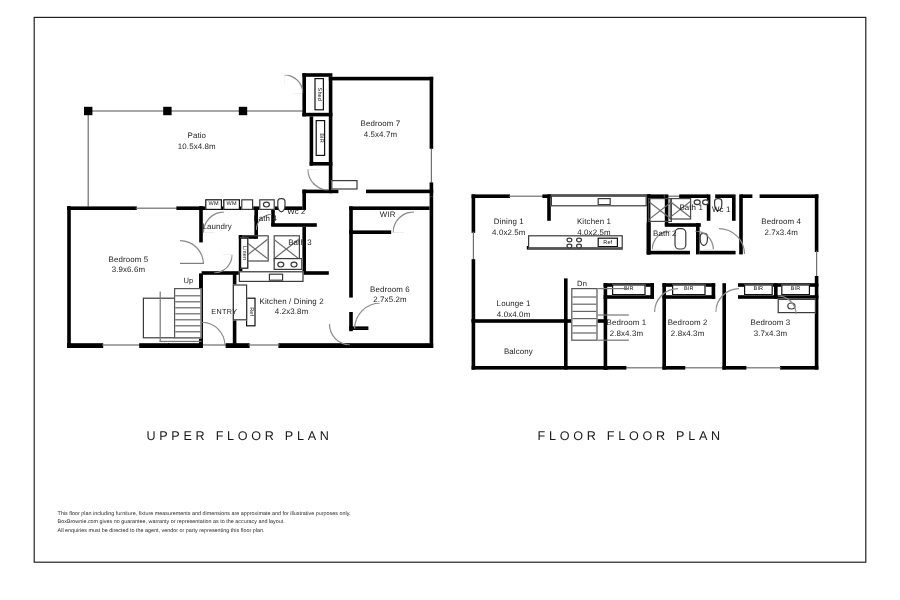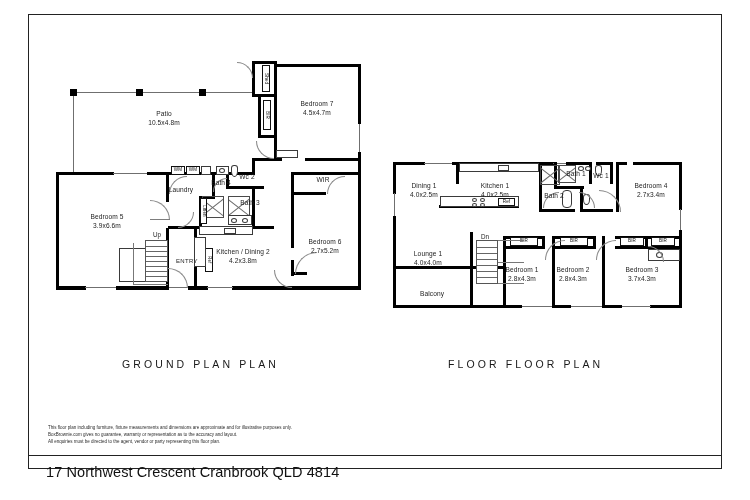--- a/index.html
+++ b/index.html
@@ -202,21 +202,21 @@
     <div class="lbl big" style="left:286px;top:238px;width:78px;"><span>Bedroom 6</span><br><span>2.7x5.2m</span></div>
     <div class="lbl big" style="left:199px;top:248px;width:88px;"><span>Kitchen / Dining 2</span><br><span>4.2x3.8m</span></div>
     <div class="lbl big" style="left:151px;top:186px;width:60px;">Laundry</div>
     <div class="lbl big" style="left:197px;top:179px;width:48px;">Bath 4</div>
     <div class="lbl big" style="left:227px;top:199px;width:46px;">Bath 3</div>
     <div class="lbl big" style="left:228px;top:173px;width:38px;">Wc 2</div>
     <div class="lbl big" style="left:305px;top:176px;width:36px;">WIR</div>
     <div class="lbl" style="left:168px;top:257px;width:38px;font-size:6px;letter-spacing:.35px;">ENTRY</div>
   </div>
 
-  <div class="plan-title" style="left:122px;top:358px;">GROUND PLAN PLAN</div>
+  <div class="plan-title" style="left:122px;top:358px;">UPPER FLOOR PLAN</div>
 
   <div class="plan" style="left:380px;top:0;width:340px;height:330px;">
 
     <div class="w" style="left:13px;top:162px;width:32px;height:3.4px;"></div>
     <div class="thin" style="left:44px;top:163px;width:29px;height:1.4px;"></div>
     <div class="w" style="left:72px;top:162px;width:90px;height:3.4px;"></div>
     <div class="w" style="left:160px;top:162px;width:14px;height:3.4px;"></div>
     <div class="thin" style="left:173px;top:163px;width:14px;height:1.4px;"></div>
     <div class="w" style="left:186px;top:162px;width:24px;height:3.4px;"></div>
     <div class="w" style="left:216px;top:162px;width:14px;height:3.4px;"></div>
@@ -331,16 +331,13 @@
     <div class="lbl big" style="left:208px;top:172px;width:26px;">Wc 1</div>
     <div class="lbl big" style="left:22px;top:290px;width:60px;">Balcony</div>
   </div>
 
   <div class="plan-title" style="left:448px;top:358px;">FLOOR FLOOR PLAN</div>
 
   <div class="disclaimer">This floor plan including furniture, fixture measurements and dimensions are approximate and for illustrative purposes only.
 BoxBrownie.com gives no guarantee, warranty or representation as to the accuracy and layout.
 All enquiries must be directed to the agent, vendor or party representing this floor plan.</div>
 
-  <div class="addr-bar">
-    <div class="addr-txt">17 Northwest Crescent Cranbrook QLD 4814</div>
-  </div>
 </div>
 
 </body></html>

